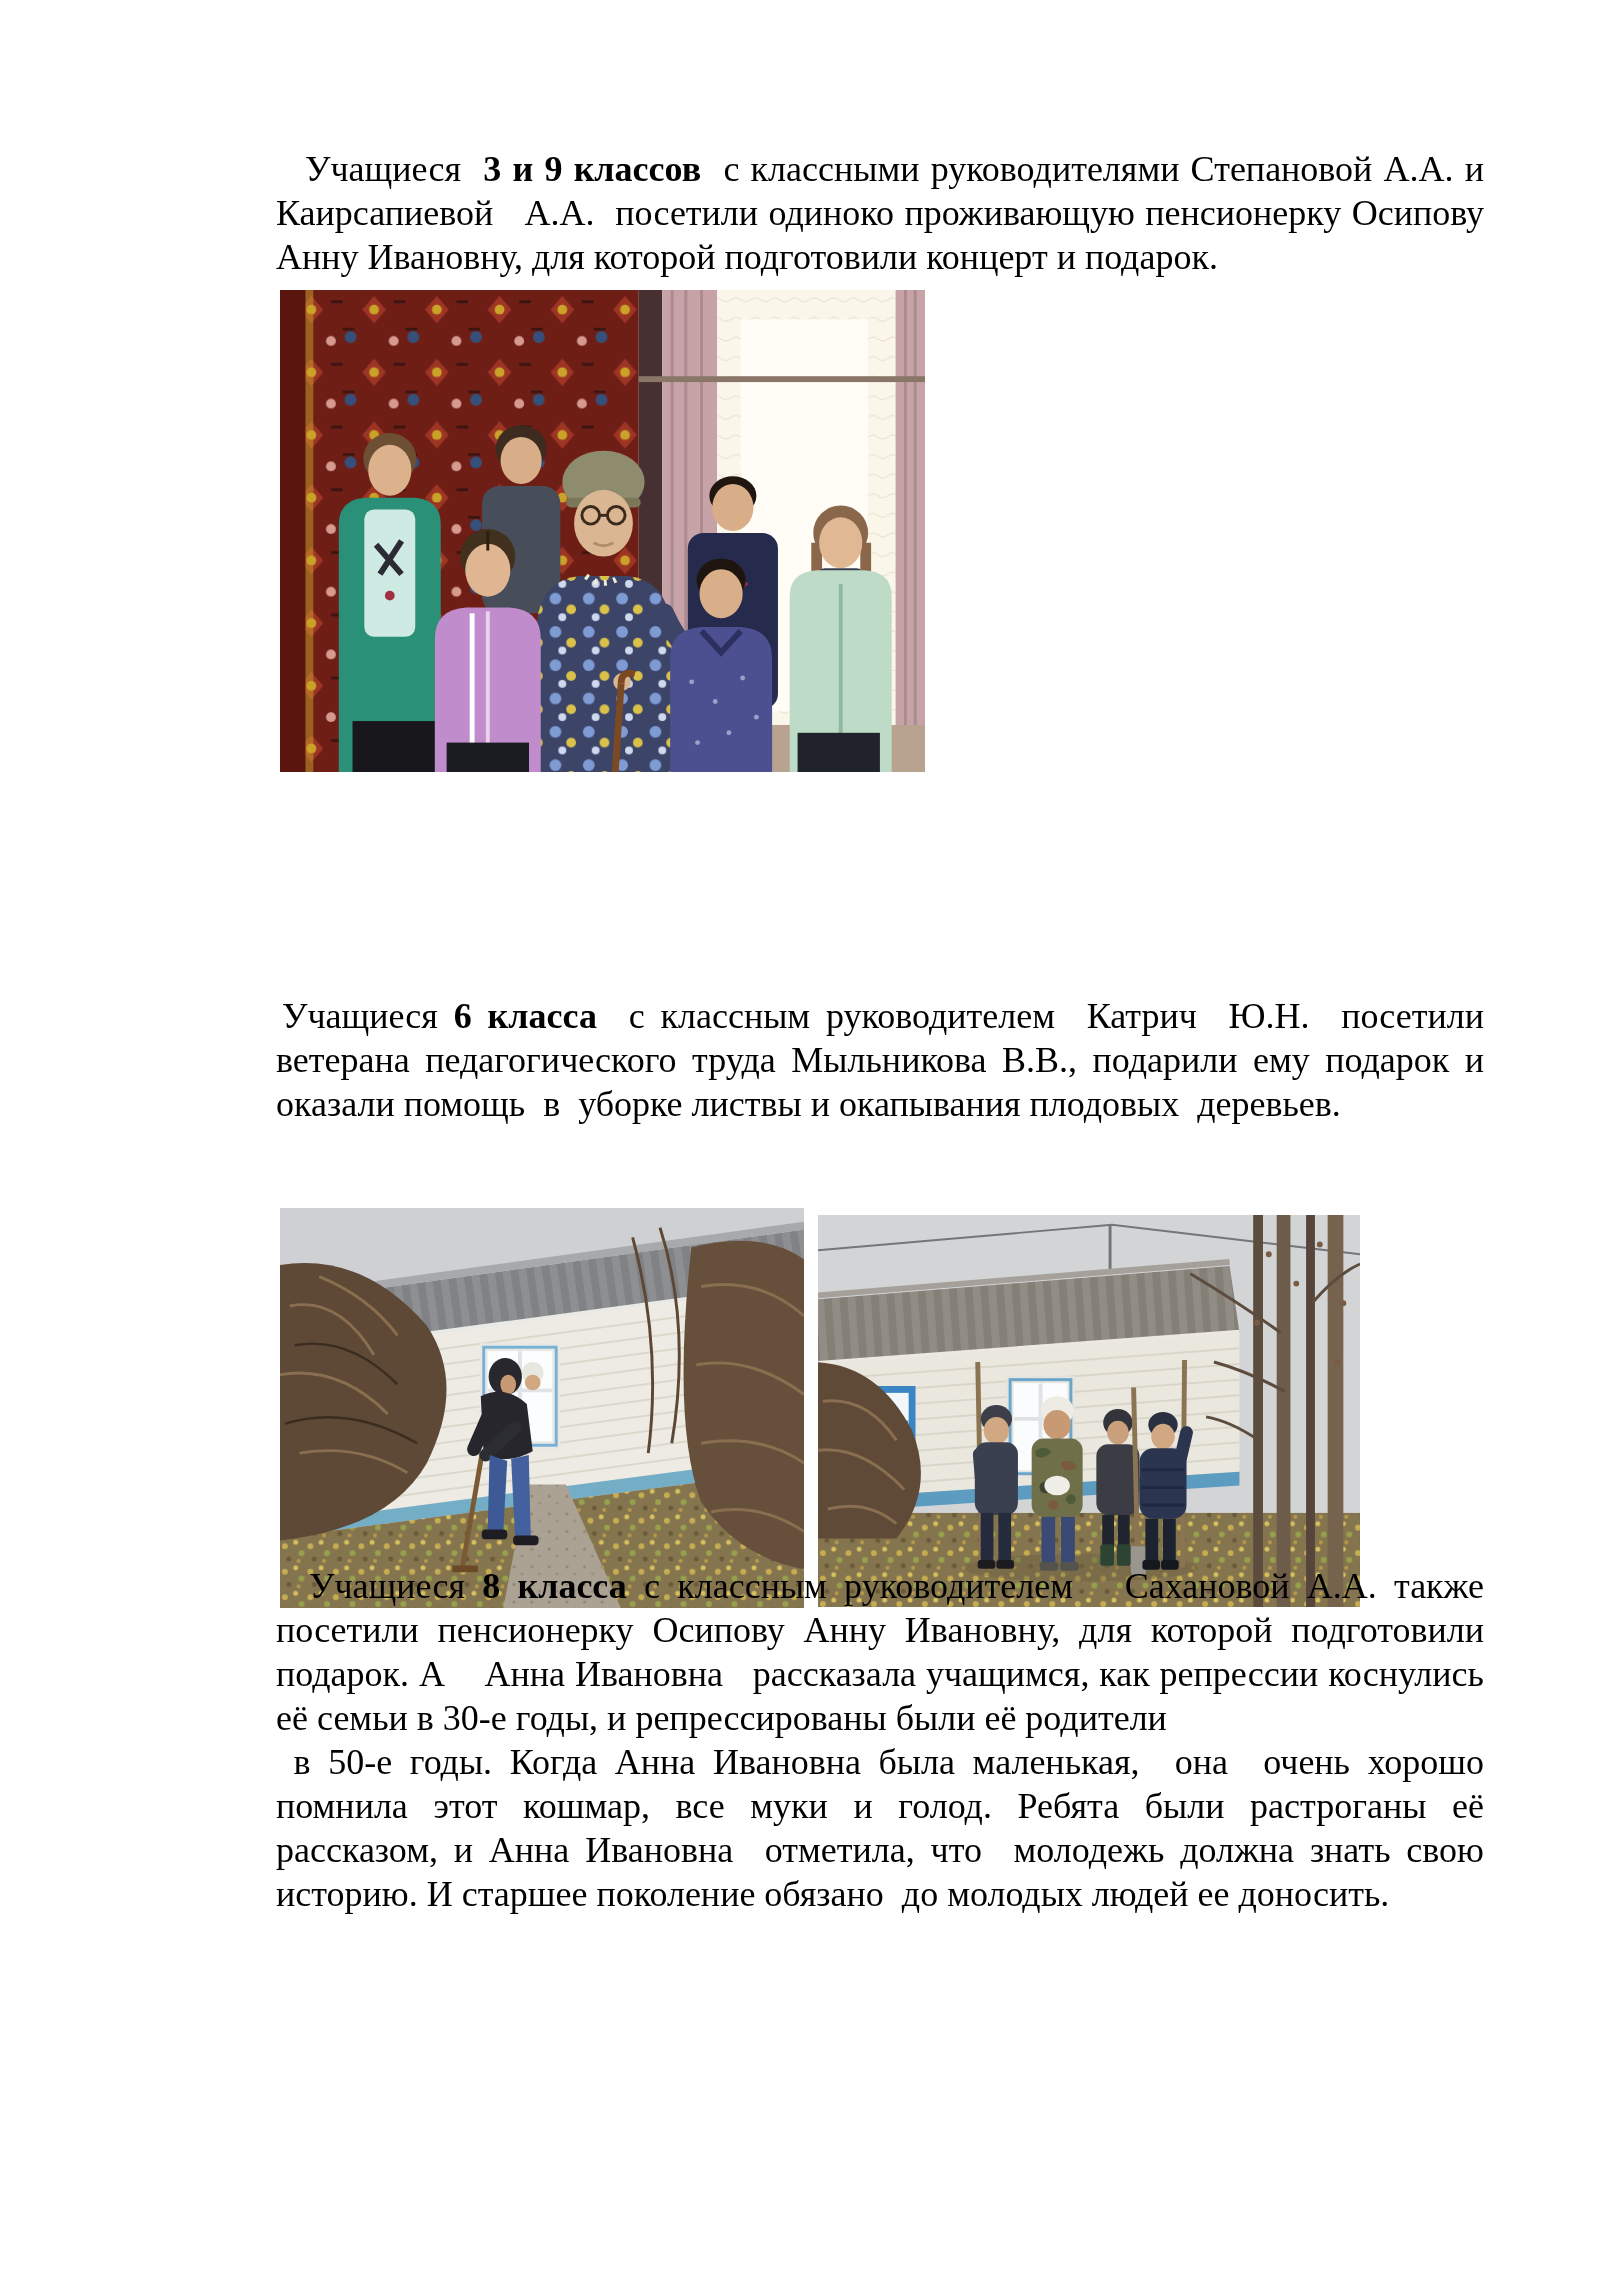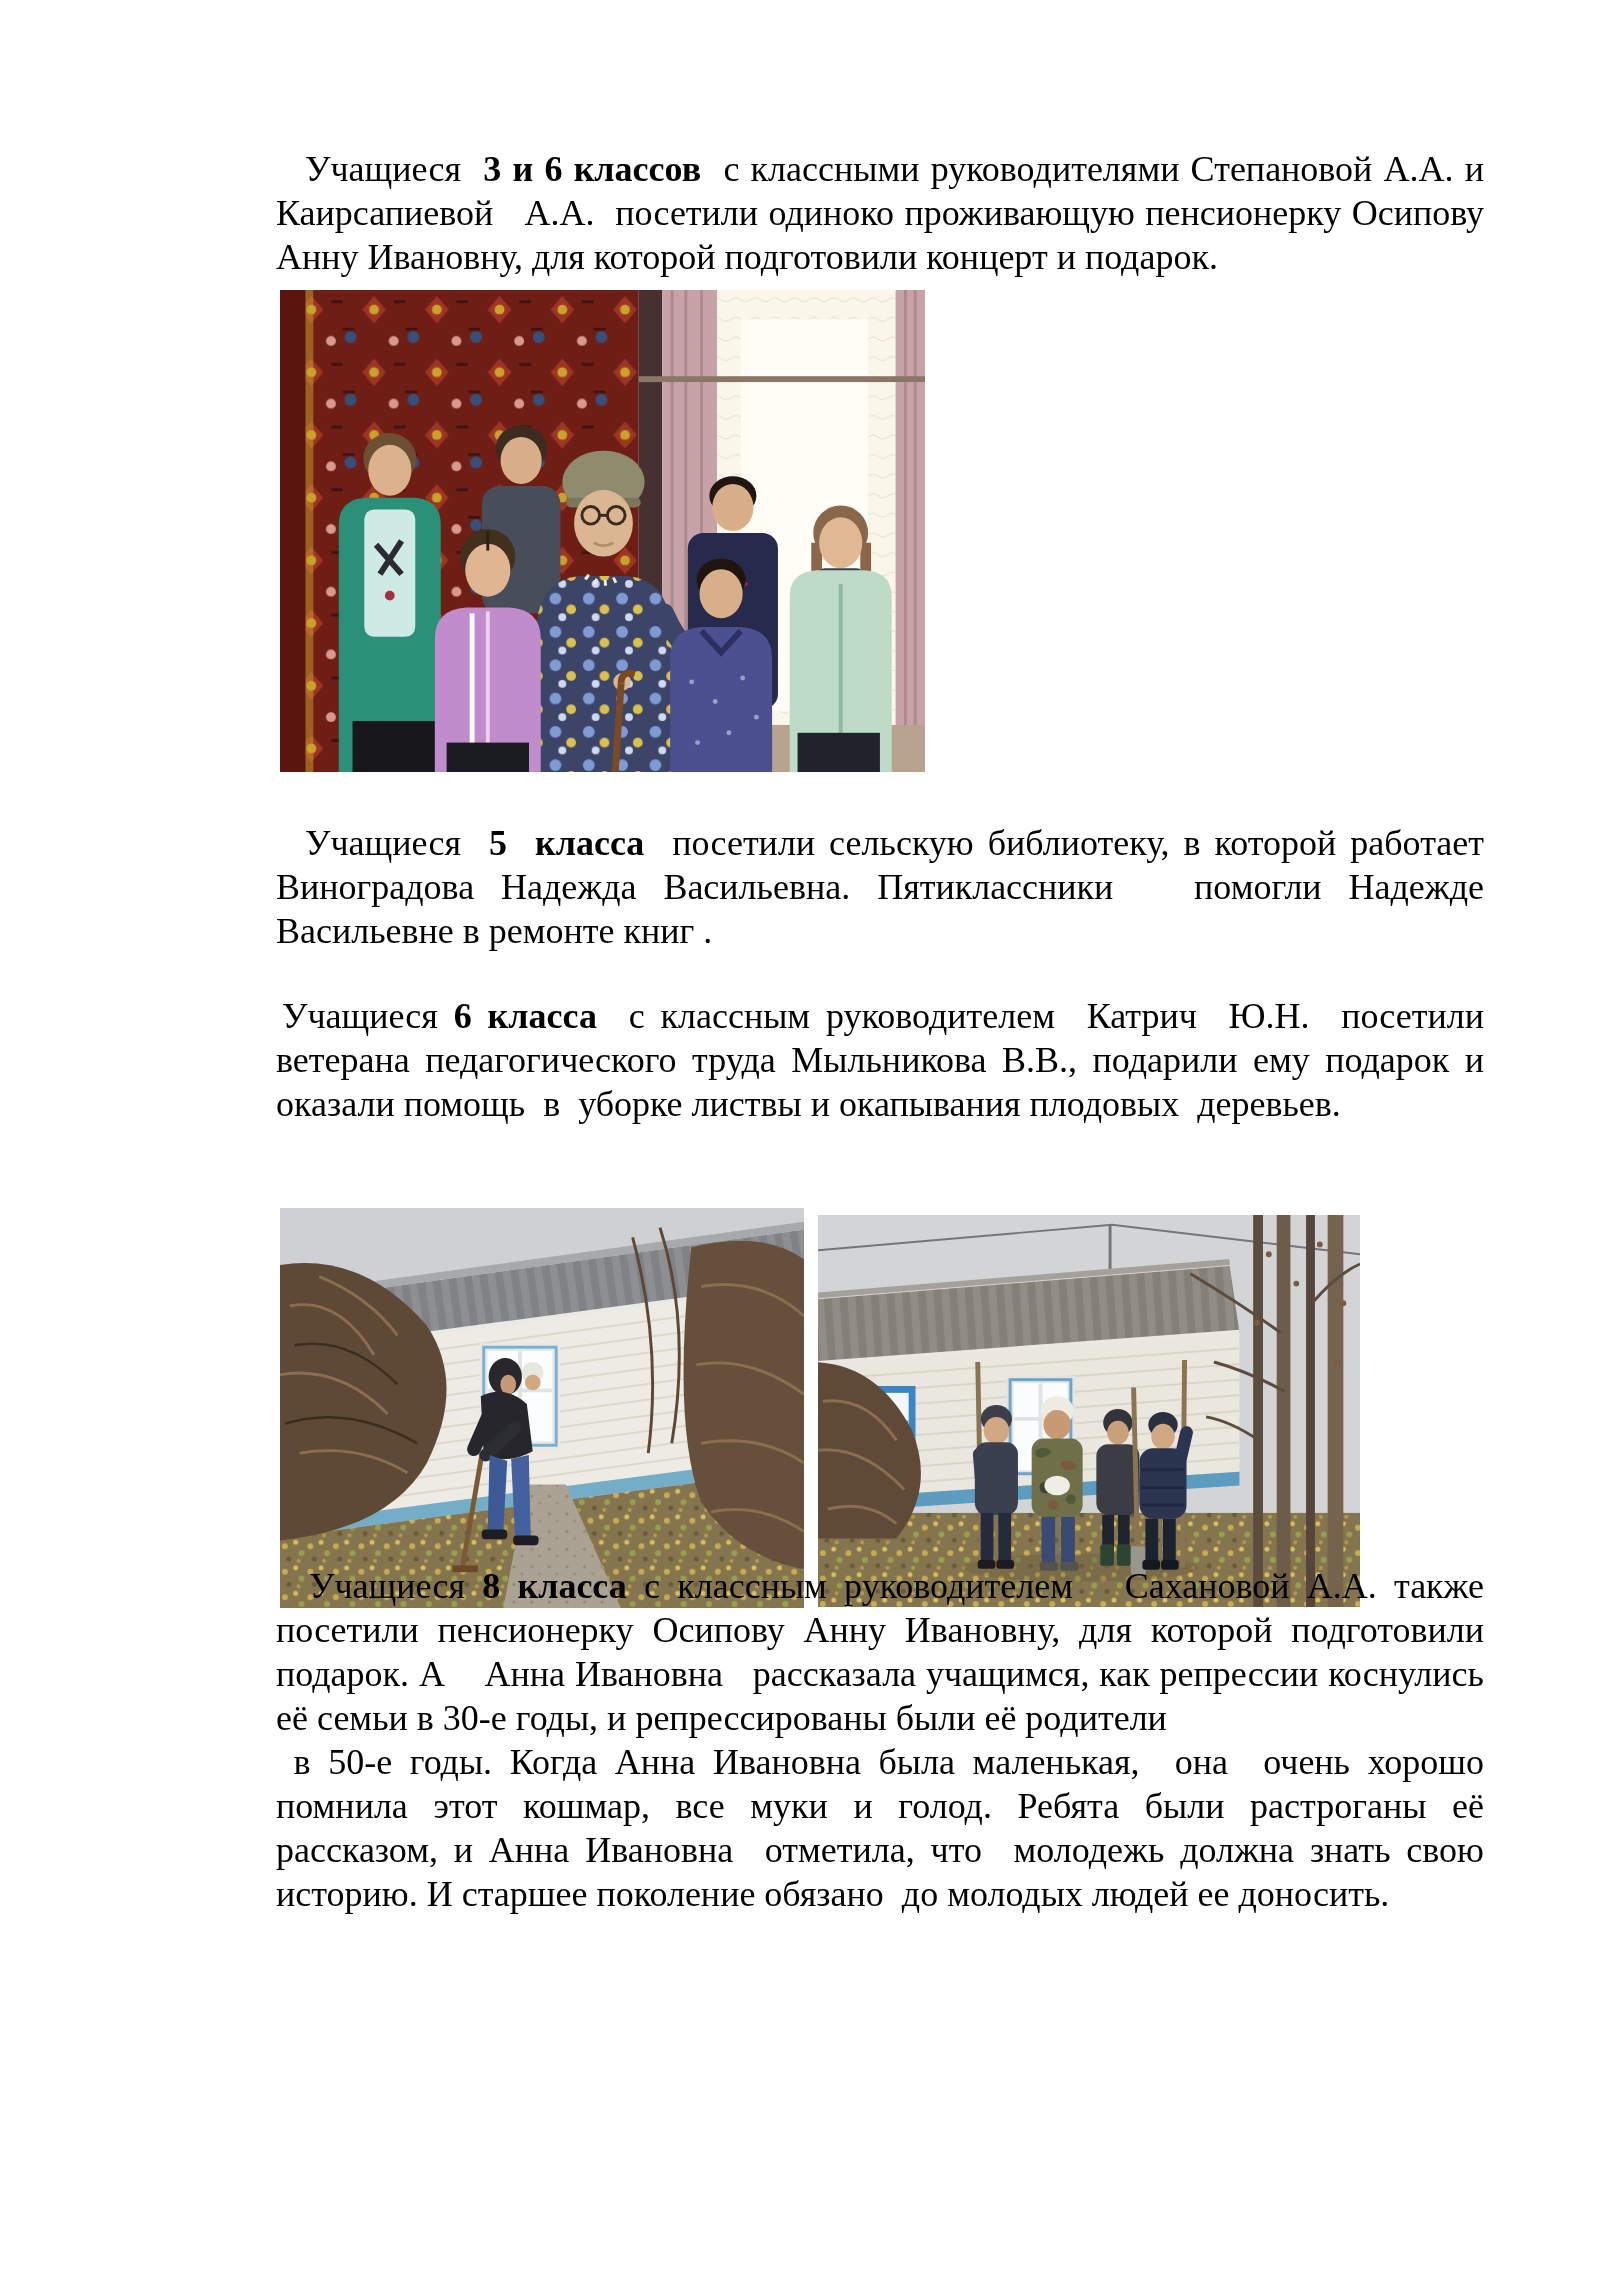--- a/index.html
+++ b/index.html
@@ -29,21 +29,21 @@
     position:absolute;
     margin:0;padding:0;
   }
   figure.photo svg{display:block;width:100%;height:100%;}
 </style>
 </head>
 <body>
 
 <div class="page">
 
-  <p class="para" id="p1"><span>Учащиеся&nbsp; </span><span class="b">3 и 6 классов</span><span>&nbsp; с классными руководителями Степановой А.А. и Каирсапиевой &nbsp;&nbsp;А.А. &nbsp;посетили одиноко проживающую пенсионерку Осипову Анну Ивановну, для которой подготовили концерт и подарок.</span></p>
+  <p class="para" id="p1"><span>Учащиеся&nbsp; </span><span class="b">3 и 9 классов</span><span>&nbsp; с классными руководителями Степановой А.А. и Каирсапиевой &nbsp;&nbsp;А.А. &nbsp;посетили одиноко проживающую пенсионерку Осипову Анну Ивановну, для которой подготовили концерт и подарок.</span></p>
 
   <figure class="photo" style="left:280px;top:290px;width:645px;height:482px">
     <svg viewBox="0 0 658 492" preserveAspectRatio="none">
       <defs>
         <pattern id="carpet" width="64" height="64" patternUnits="userSpaceOnUse">
           <rect width="64" height="64" fill="#6f1e16"></rect>
           <path d="M32 6 L44 20 L32 34 L20 20 Z" fill="#9e3524"></path>
           <circle cx="32" cy="20" r="5" fill="#c9a227"></circle>
           <circle cx="8" cy="48" r="6" fill="#35507a"></circle>
           <circle cx="52" cy="52" r="5" fill="#d79a8e"></circle>
@@ -130,21 +130,20 @@
           <circle cx="486" cy="436" r="2.5" fill="#9aa0c8"></circle>
       </g>
       <g>
         <circle cx="349" cy="400" r="9" fill="#dab693"></circle>
         <path d="M348 402 q0 -14 14 -10" stroke="#7c4a22" stroke-width="7" fill="none"></path>
         <line x1="348" y1="402" x2="342" y2="492" stroke="#7c4a22" stroke-width="7"></line>
       </g>
     </svg>
   </figure>
 
-  <p class="para" id="p2"><span>Учащиеся&nbsp; </span><span class="b">5&nbsp; класса</span><span>&nbsp; посетили сельскую библиотеку, в которой работает Виноградова Надежда Васильевна. Пятиклассники &nbsp;&nbsp;помогли Надежде Васильевне в ремонте книг .</span></p>
 
   <p class="para" id="p3"><span>Учащиеся </span><span class="b">6 класса</span><span>&nbsp; с классным руководителем &nbsp;Катрич &nbsp;Ю.Н. &nbsp;посетили ветерана педагогического труда Мыльникова В.В., подарили ему подарок и оказали помощь &nbsp;в &nbsp;уборке листвы и окапывания плодовых &nbsp;деревьев.</span></p>
 
   <figure class="photo" style="left:280px;top:1208px;width:524px;height:400px">
     <svg viewBox="0 0 535 408" preserveAspectRatio="none">
       <defs>
         <pattern id="corr2" width="16" height="16" patternUnits="userSpaceOnUse" patternTransform="rotate(-8)">
           <rect width="16" height="16" fill="#8e8f92"></rect>
           <rect x="0" width="8" height="16" fill="#818285"></rect>
         </pattern>

